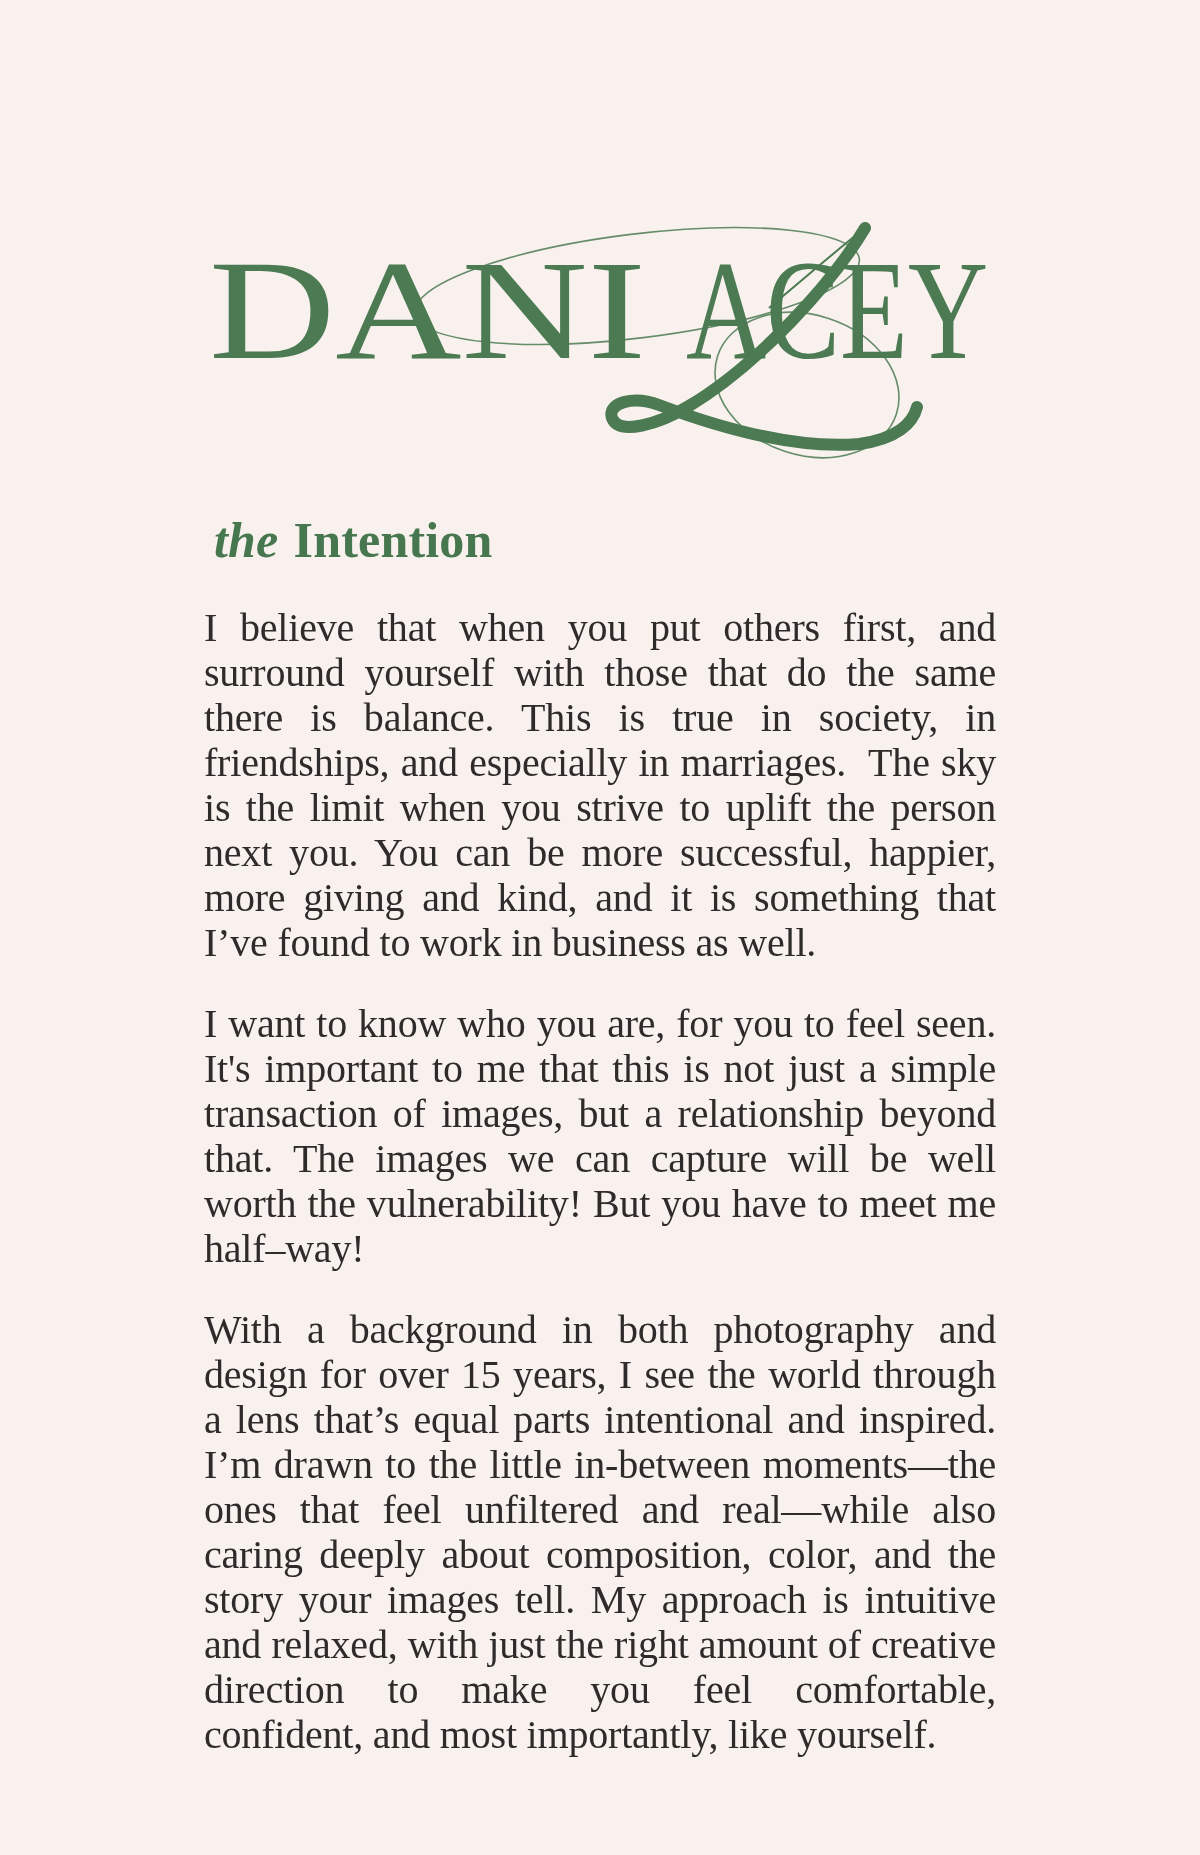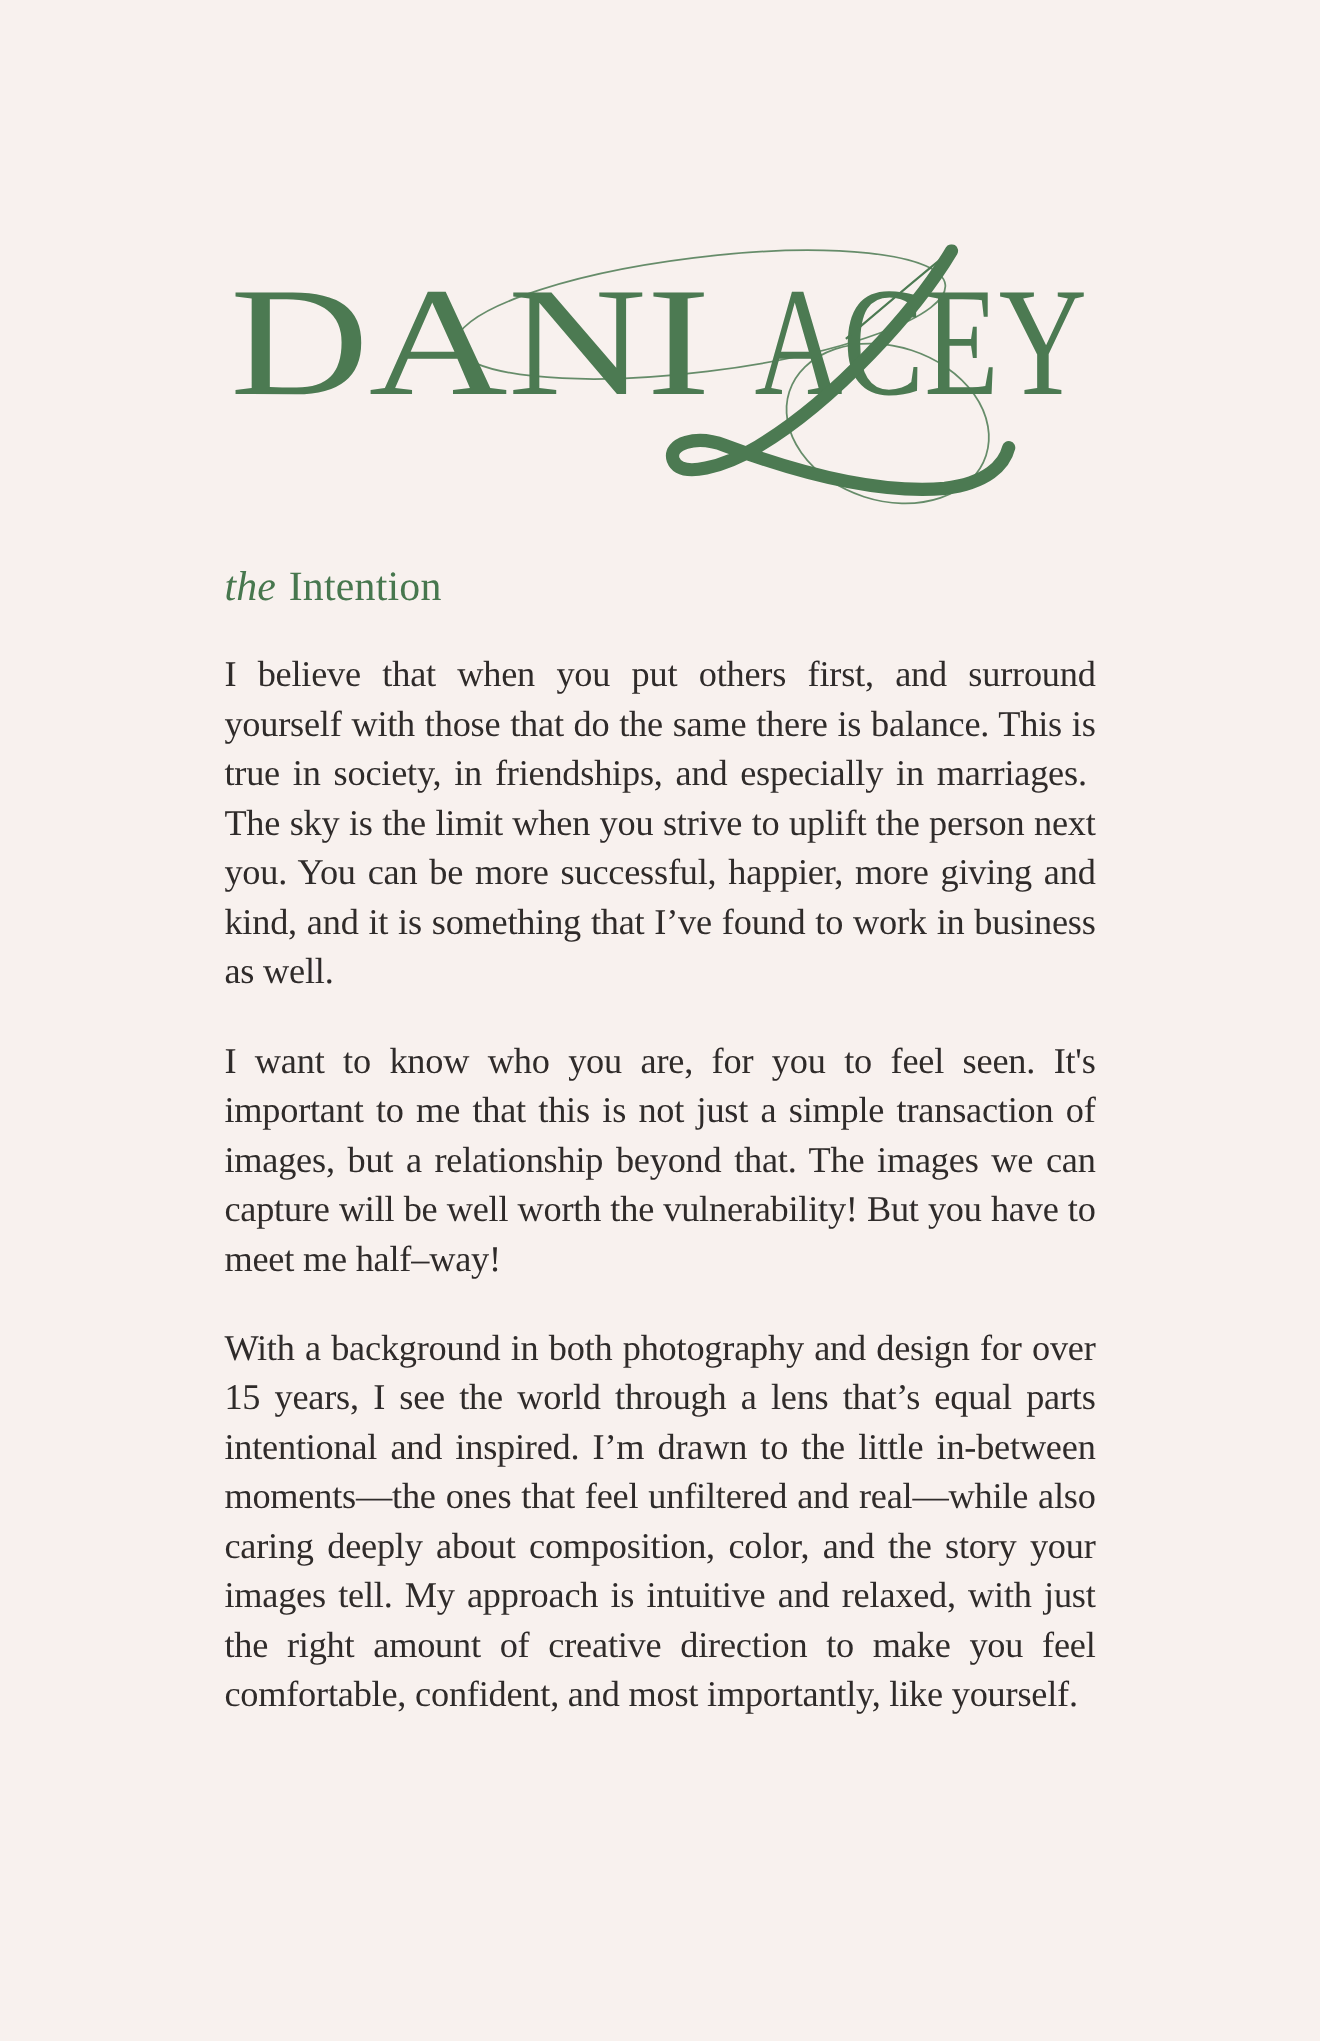--- a/index.html
+++ b/index.html
@@ -27,37 +27,37 @@
     width: 780px;
     height: 242px;
     margin-left: 5px;
   }
   .logo-wrap svg { display: block; }
   .logo-text {
     font-family: "Liberation Serif", serif;
     fill: var(--green);
   }
   h1.section-heading {
-    margin: 48px 0 0 0;
-    font-size: 38px;
+    margin: 48px 0 0 10px;
+    font-size: 50px;
     line-height: 1.12;
-    font-weight: normal;
+    font-weight: bold;
     color: var(--green-heading);
     letter-spacing: 0.2px;
   }
   h1.section-heading .h-italic {
     font-style: italic;
     margin-right: 0.30em;
   }
   .body-copy {
     margin-top: 37px;
   }
   .body-copy p {
     margin: 0 0 36px 0;
-    font-size: 33px;
+    font-size: 40px;
     line-height: 45px;
     letter-spacing: -0.2px;
     text-align: justify;
     text-align-last: left;
     color: var(--ink);
   }
   .body-copy p:last-child { margin-bottom: 0; }
 </style>
 </head>
 <body>

